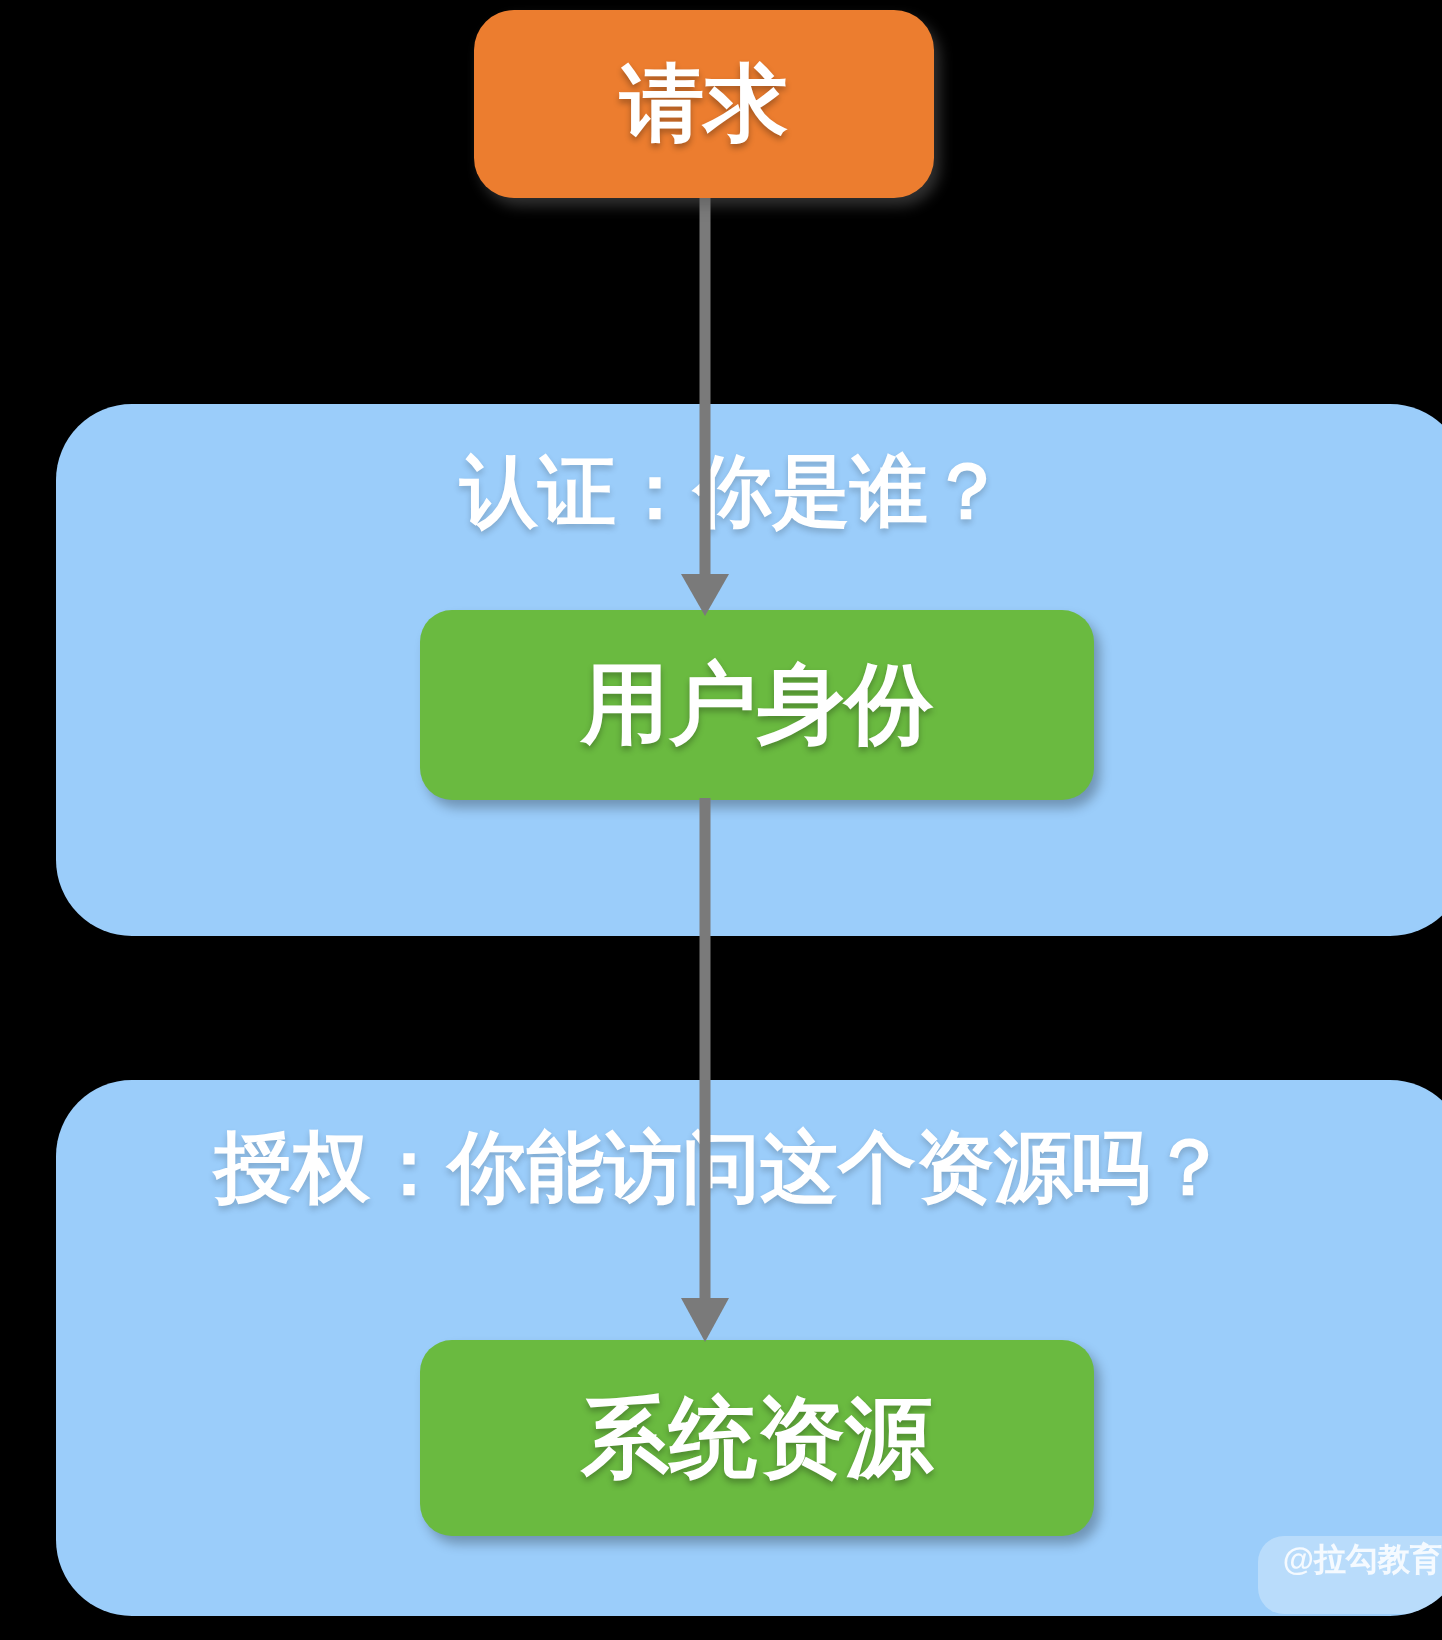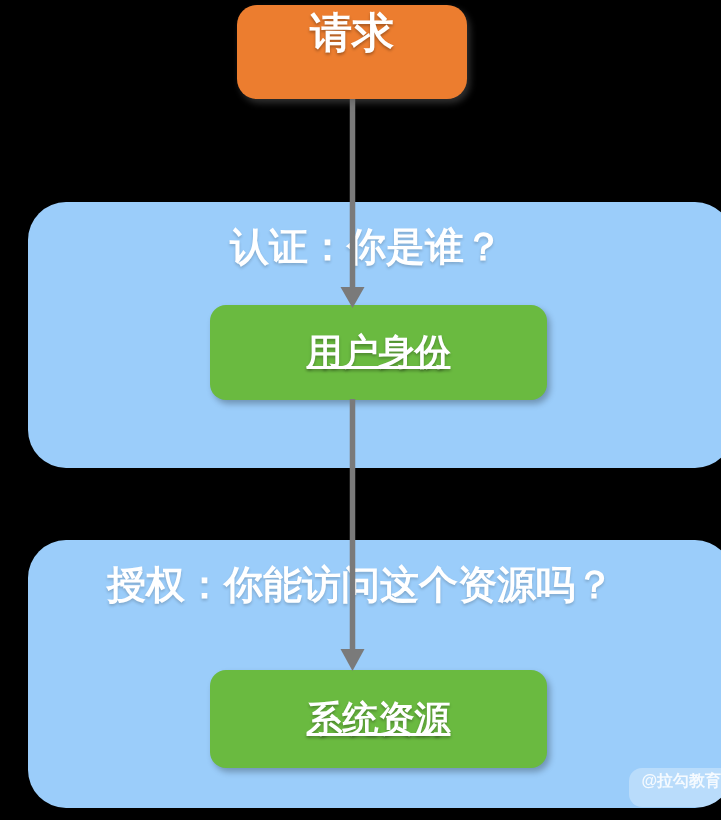--- a/index.html
+++ b/index.html
@@ -6,21 +6,21 @@
   body {
     width: 721px; height: 820px;
     background: var(--background, #000);
     overflow: hidden;
     font-family: "Liberation Sans", "DejaVu Sans", sans-serif;
   }
   .stage { position: relative; width: 721px; height: 820px; }
 
   .node {
     position: absolute;
-    display: flex; align-items: flex-start; justify-content: center;
+    display: flex; align-items: center; justify-content: center;
     color: var(--label-text, #fff); font-weight: bold;
   }
   .request {
     left: 237px; top: 5px; width: 230px; height: 94px;
     border-radius: 20px;
     background: var(--request-fill, #EC7D2F);
     font-size: 42px; z-index: 3;
     box-shadow: 3px 4px 7px rgba(90,90,90,.55);
     text-shadow: 0 2px 3px rgba(0,0,0,.3);
   }
@@ -42,24 +42,23 @@
     white-space: nowrap;
   }
   .auth  .section-title { transform: translateX(-14px); }
   .authz .section-title { transform: translateX(-20px); }
 
   .inner-node {
     position: absolute; left: 182px; width: 337px;
     border-radius: 16px;
     background: var(--node-fill, #6ABA40);
     display: flex; align-items: center; justify-content: center;
-    color: var(--label-text, #fff); font-weight: bold; font-size: 36px;
+    color: var(--label-text, #fff); font-weight: bold; font-size: 44px;
     box-shadow: 3px 4px 6px rgba(0,0,0,.28);
     text-shadow: 0 2px 3px rgba(0,0,0,.28);
-    text-decoration: underline;
   }
   .auth  .inner-node { top: 103px; height: 95px; }
   .authz .inner-node { top: 130px; height: 98px; }
 
   .arrow { position: absolute; z-index: 2; }
   .arrow1 { left: 339px; top: 97px; }
   .arrow2 { left: 339px; top: 399px; }
 
   .watermark {
     position: absolute; right: 0; bottom: 1px;

